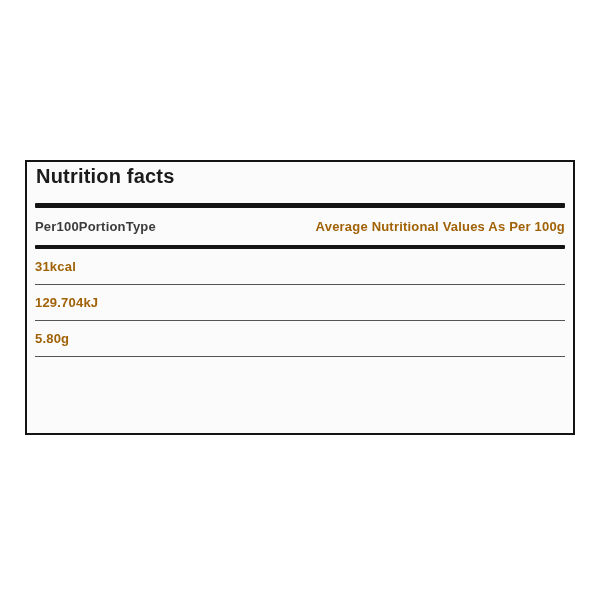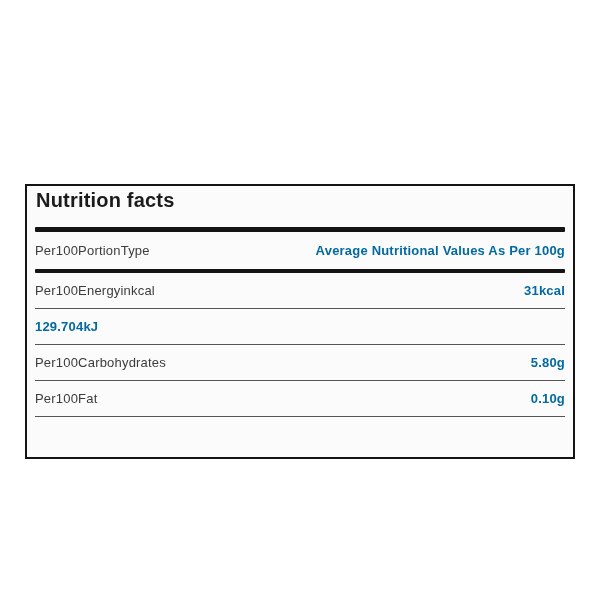--- a/index.html
+++ b/index.html
@@ -9,21 +9,20 @@
     height: 600px;
     background: #ffffff;
     font-family: "Liberation Sans", sans-serif;
     -webkit-font-smoothing: antialiased;
   }
   .stage {
     position: relative;
     width: 600px;
     height: 484px;
     overflow: hidden;
-    margin-top: 24px;
   }
   .card {
     position: absolute;
     left: 25px;
     top: 160px;
     width: 550px;
     height: 275px;
     box-sizing: border-box;
     background: #fbfbfb;
     border: 2px solid #141414;
@@ -47,30 +46,30 @@
   .t-row {
     display: flex;
     align-items: center;
     justify-content: space-between;
     height: 35px;
   }
   .header-row { height: 37px; }
   .data-row { border-bottom: 1px solid #555555; }
   .row-label {
     font-size: 13px;
-    font-weight: 400;
+    font-weight: 700;
     letter-spacing: 0.2px;
     color: #3c3c3c;
     white-space: nowrap;
   }
   .row-value {
     font-size: 13px;
     font-weight: 700;
     letter-spacing: 0.2px;
-    color: #0369a1;
+    color: #a16207;
     white-space: nowrap;
     text-align: right;
   }
 </style>
 </head>
 <body>
 
 <div class="stage">
   <div class="card">
 
@@ -79,33 +78,27 @@
     <div class="thick-bar bar-under-title"></div>
 
     <div class="t-row header-row">
       <span class="row-label">Per100PortionType</span>
       <span class="row-value">Average Nutritional Values As Per 100g</span>
     </div>
 
     <div class="thick-bar bar-under-header"></div>
 
     <div class="t-row data-row">
-      <span class="row-label">Per100Energyinkcal</span>
       <span class="row-value">31kcal</span>
     </div>
 
     <div class="t-row data-row">
       <span class="row-value">129.704kJ</span>
     </div>
 
 
     <div class="t-row data-row">
-      <span class="row-label">Per100Carbohydrates</span>
       <span class="row-value">5.80g</span>
     </div>
 
-    <div class="t-row data-row">
-      <span class="row-label">Per100Fat</span>
-      <span class="row-value">0.10g</span>
-    </div>
 
   </div>
 </div>
 
 </body></html>

